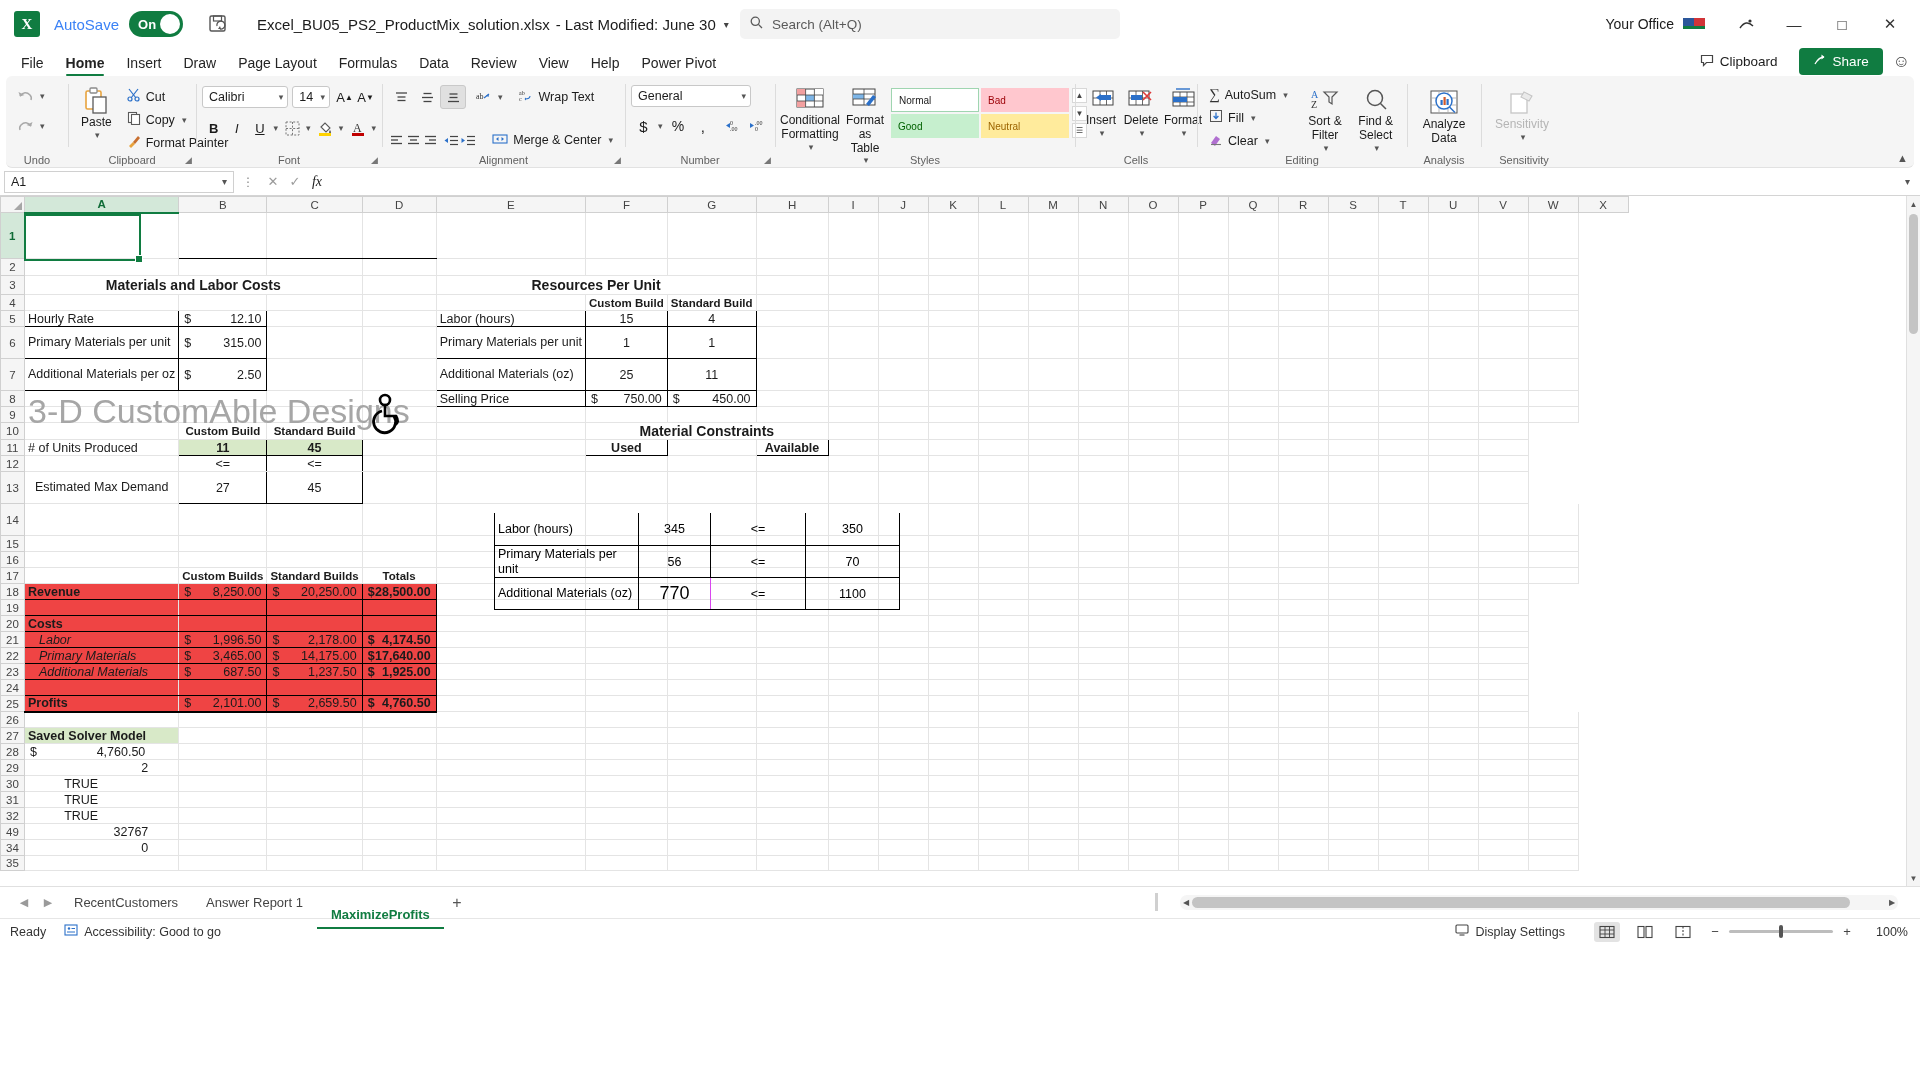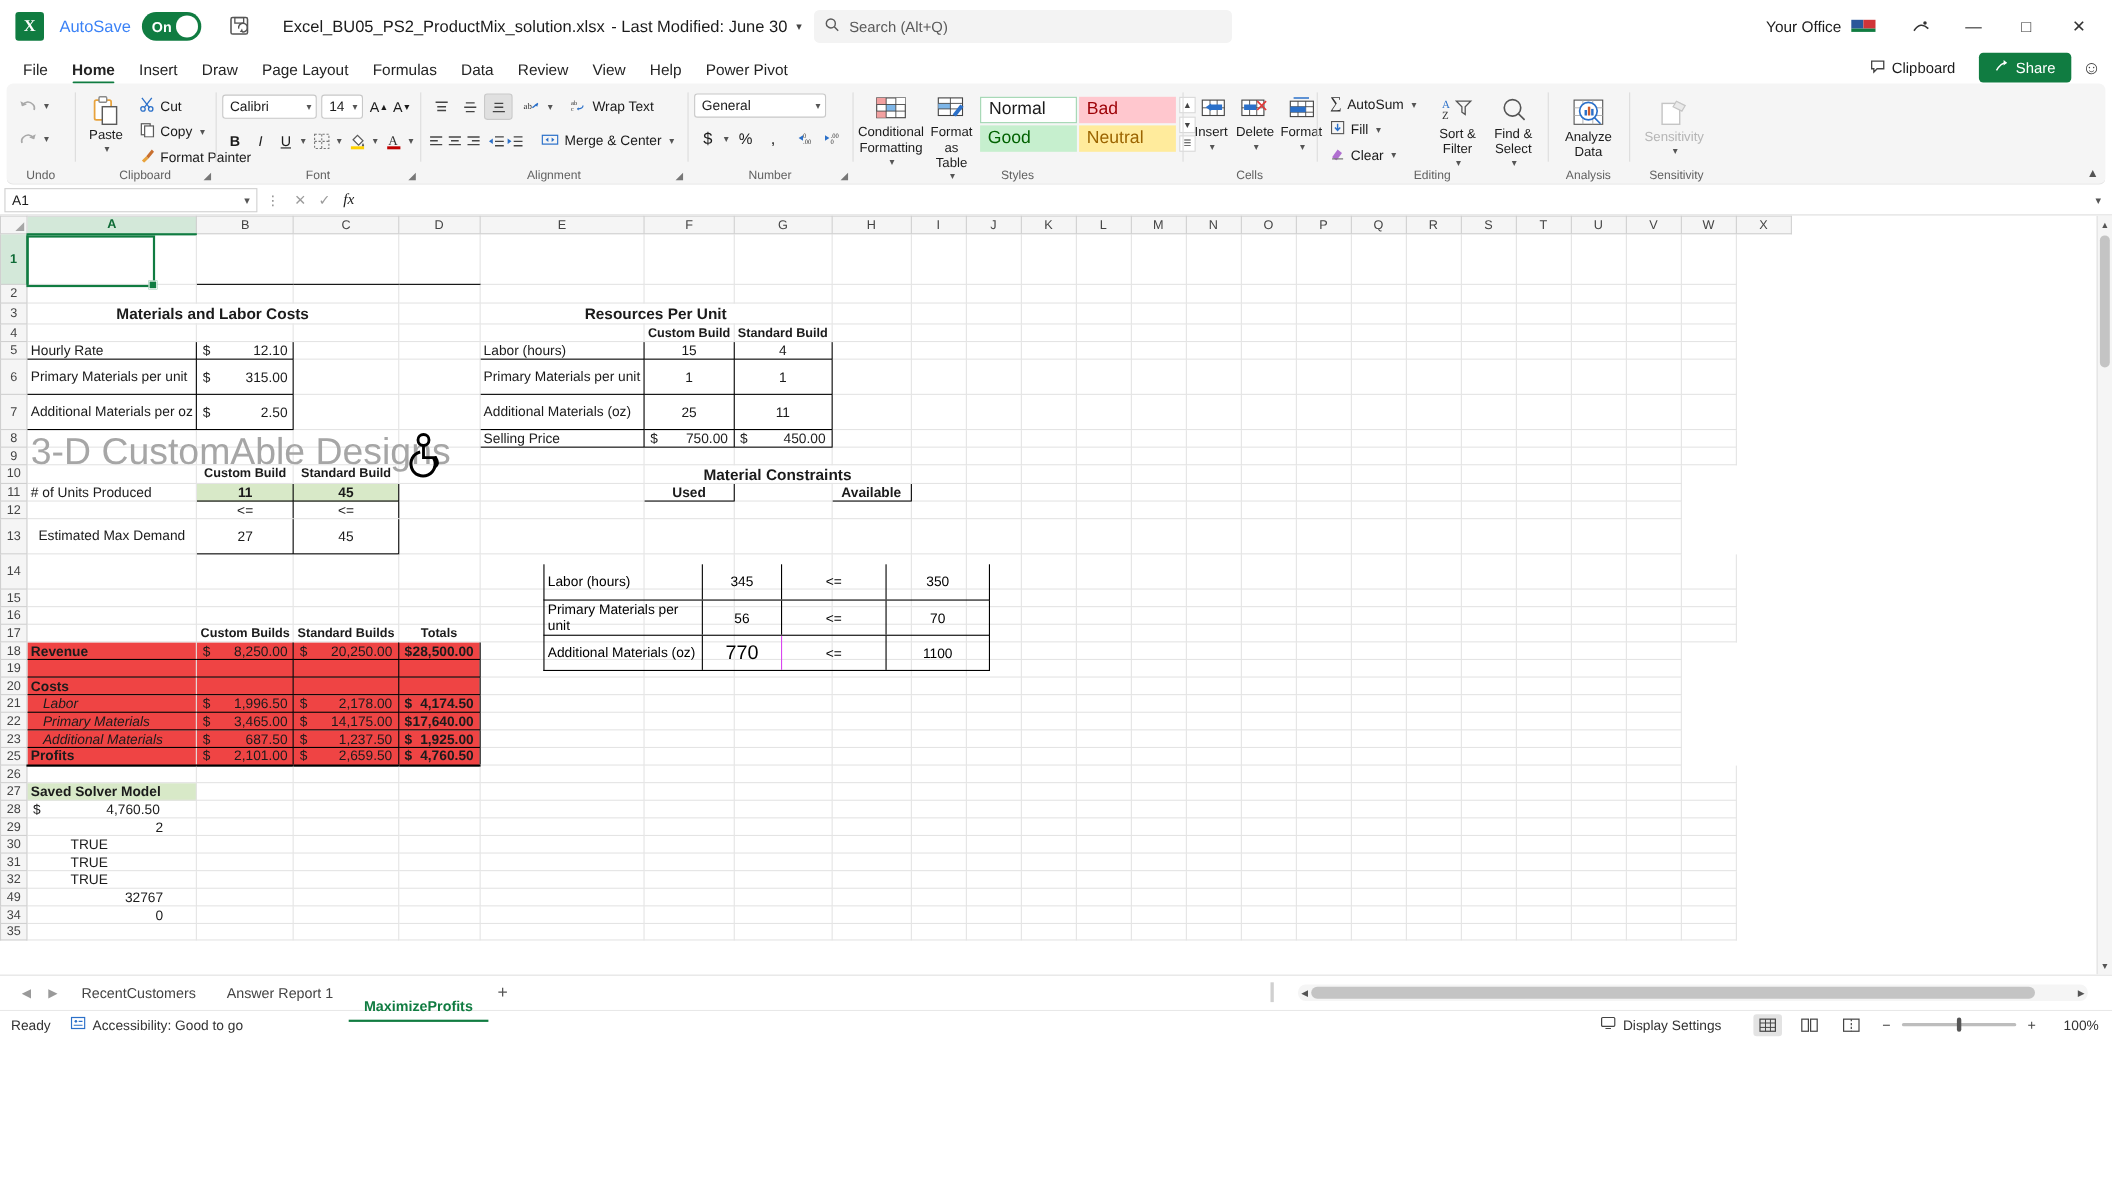--- a/index.html
+++ b/index.html
@@ -122,21 +122,21 @@
   }
   .fontbox.name { width: 104px; }
   .fontbox.size { width: 44px; margin-left:4px; }
   .numfmtbox { width: 120px; }
   .fontbox .cv, .numfmtbox .cv { margin-left:auto; font-size:9px; color:#555;}
 
   .stylebox {
     display:grid; grid-template-columns: 88px 88px; grid-template-rows: 24px 24px;
     gap: 2px; margin-top:6px;
   }
-  .scell { font-size:16px; display:flex; align-items:center; padding-left:7px; cursor:pointer;}
+  .scell { font-size:10px; display:flex; align-items:center; padding-left:7px; cursor:pointer;}
   .s-normal { background:#fff; border:1.6px solid #9fd5b0; color:#1b1b1b; }
   .s-bad { background:#ffc7ce; color:#9c0006; }
   .s-good { background:#c6efce; color:#006100; }
   .s-neutral { background:#ffeb9c; color:#9c6500; }
   .stylescroll {
     display:flex; flex-direction:column; justify-content:space-between;
     margin-left:3px; margin-top:6px; height:50px;
   }
   .stylescroll div {
     width:15px; height:15px; display:flex; align-items:center; justify-content:center;
@@ -506,21 +506,21 @@
             <svg width="15" height="14" viewBox="0 0 15 14">
                 <text x="0" y="6" font-size="6" fill="#333" font-family="Liberation Serif">ab</text>
                 <text x="0" y="12" font-size="6" fill="#333" font-family="Liberation Serif">c</text>
                 <path d="M6 10 q5 0 5 -3" fill="none" stroke="#2b70c9" stroke-width="1.1"></path>
                 <path d="M7 8.6 l-1.5 1.4 l1.5 1.4 z" fill="#2b70c9"></path>
               </svg>
           </span>
           <span>Wrap Text</span>
         </div>
       </div>
-      <div class="grow" style="margin-top:7px">
+      <div class="grow" style="margin-top:19px">
         <span class="icbtn">
           <svg width="15" height="13" viewBox="0 0 15 13">
               <line x1="2" y1="2.5" x2="13" y2="2.5" stroke="#444" stroke-width="1.3"></line>
               <line x1="2" y1="6" x2="9" y2="6" stroke="#444" stroke-width="1.3"></line>
               <line x1="2" y1="9.5" x2="13" y2="9.5" stroke="#444" stroke-width="1.3"></line>
             </svg>
         </span>
         <span class="icbtn">
           <svg width="15" height="13" viewBox="0 0 15 13">
               <line x1="2" y1="2.5" x2="13" y2="2.5" stroke="#444" stroke-width="1.3"></line>
@@ -1545,20 +1545,45 @@
             <td class="c"></td>
         <td class="c"></td>
             <td class="c"></td>
             <td class="c"></td>
         <td class="c"></td>
             <td class="c"></td>
             <td class="c"></td>
         <td class="c"></td>
       </tr>
 
+      <tr style="height:16px">
+        <td class="rowhdr">24</td>
+        <td class="c bx-l bx-b fill-gray"></td>
+        <td class="c bx-l bx-r bx-b fill-gray"></td>
+        <td class="c bx-l bx-r bx-b fill-gray"></td>
+        <td class="c bx-l bx-r bx-b fill-gray"></td>
+        <td class="c"></td>
+            <td class="c"></td>
+        <td class="c"></td>
+            <td class="c"></td>
+            <td class="c"></td>
+        <td class="c"></td>
+            <td class="c"></td>
+            <td class="c"></td>
+        <td class="c"></td>
+            <td class="c"></td>
+            <td class="c"></td>
+        <td class="c"></td>
+            <td class="c"></td>
+            <td class="c"></td>
+        <td class="c"></td>
+            <td class="c"></td>
+            <td class="c"></td>
+        <td class="c"></td>
+      </tr>
 
       <tr style="height:16px">
         <td class="rowhdr">25</td>
         <td class="c l b bx-l bx-b2 fill-gray">Profits</td>
         <td class="c bx-l bx-r bx-b2 bx-t fill-gray">
           <div class="cur">
                 <span>$</span>
                 <span>2,101.00</span>
               </div>
         </td>

